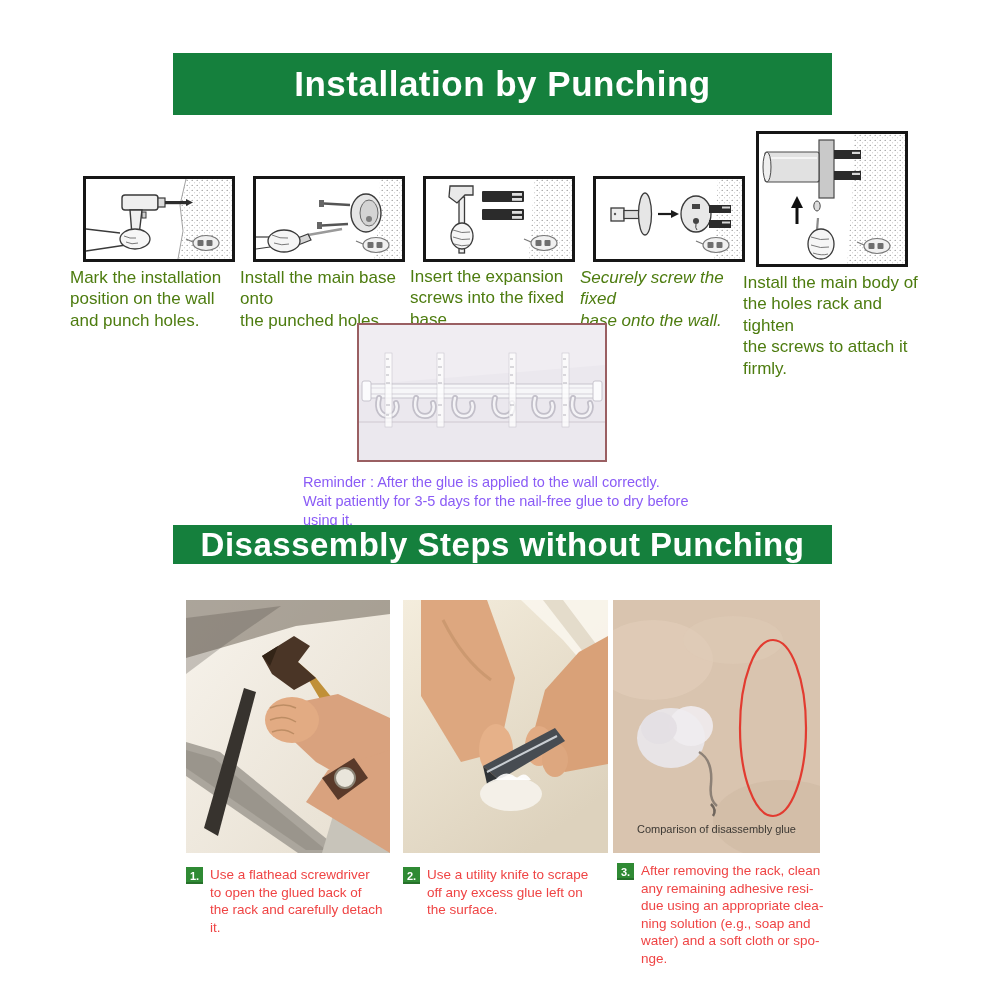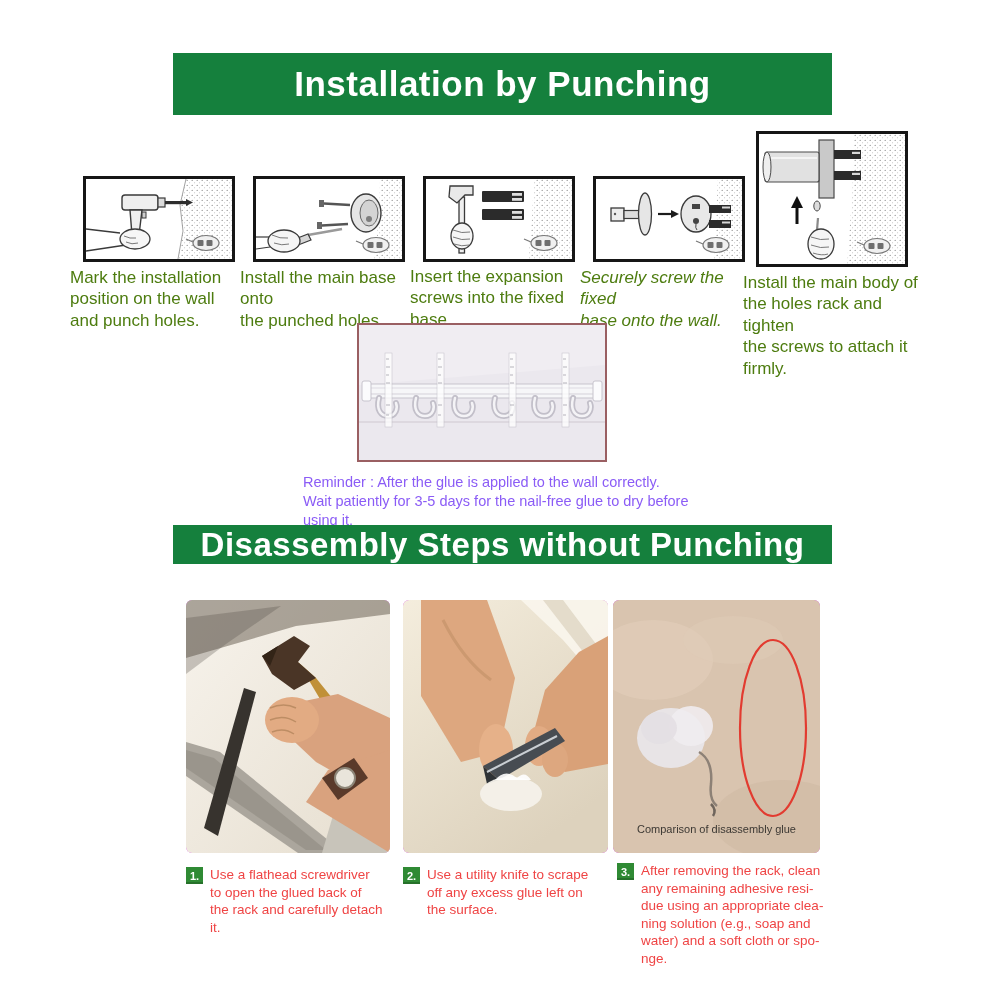--- a/index.html
+++ b/index.html
@@ -35,21 +35,21 @@
   .c5{left:743px;top:272px;width:178px;}
   .product-photo{
     left:357px;top:323px;width:246px;height:135px;
     border:2px solid #9a5f62;box-sizing:content-box;background:#ebe8ee;
   }
   .product-photo svg{display:block;width:100%;height:100%;}
   .reminder{
     left:303px;top:459px;width:420px;font-size:14.5px;line-height:1.32;
     white-space:pre-line;color:#8b5cf6;margin-top:14px;
   }
-  .photo{background:#d946ef;overflow:hidden;border-radius:6px;}
+  .photo{background:#d946ef;overflow:hidden;}
   .ph1{left:186px;top:600px;width:204px;height:253px;}
   .ph2{left:403px;top:600px;width:205px;height:253px;}
   .ph3{left:613px;top:600px;width:207px;height:253px;}
   .photo svg{display:block;width:100%;height:100%;}
   .photo-label{
     position:absolute;left:0;bottom:18px;width:100%;text-align:center;
     font-size:11px;color:#3c3833;
   }
   .num-badge{
     width:17px;height:17px;background:#2f8a34;color:#ffffff;

